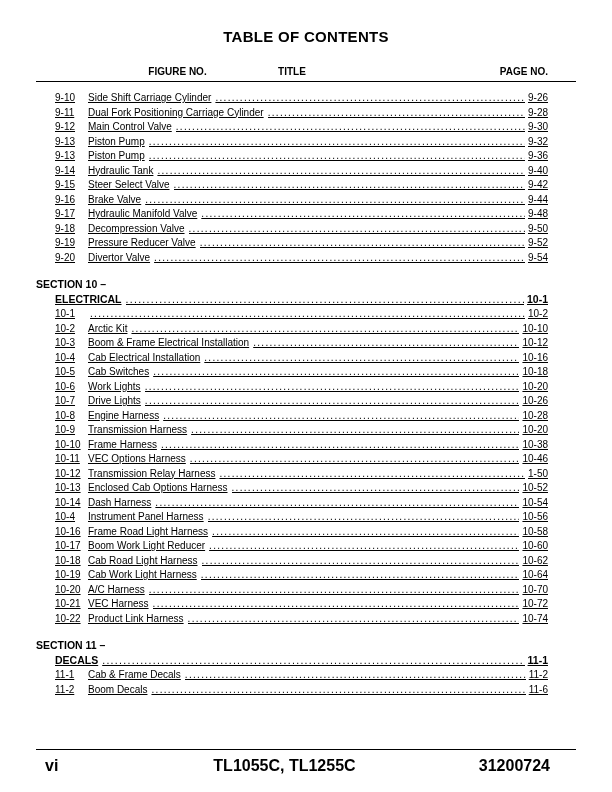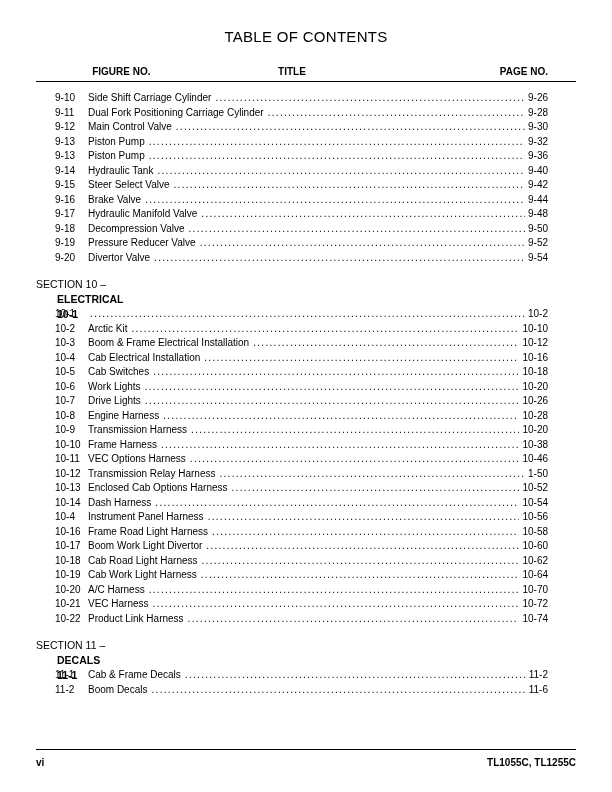--- a/index.html
+++ b/index.html
@@ -10,51 +10,52 @@
   body {
     width: 612px;
     height: 792px;
     position: relative;
     font-family: "Liberation Sans", sans-serif;
     color: #000;
     overflow: hidden;
   }
   .doc-title {
     text-align: center;
-    font-weight: normal;
+    font-weight: bold;
     font-size: 15px;
     letter-spacing: 0.3px;
     padding-top: 28px;
   }
   .col-header {
     display: flex;
     margin: 21px 36px 0 36px;
     font-size: 10px;
     font-weight: bold;
   }
-  .col-header .ch-left   { flex: 1; text-align: center; }
+  .col-header .ch-left   { flex: 1; text-align: right; }
   .col-header .ch-center { flex: 1; text-align: center; }
   .col-header .ch-right  { flex: 1; text-align: right; padding-right: 28px; }
   .header-rule {
     border-top: 1px solid #000;
     margin: 4px 36px 0 36px;
     height: 0;
   }
   .toc {
     margin: 9px 36px 0 36px;
     padding-right: 28px;
     font-size: 10px;
   }
   .row {
     display: flex;
     align-items: baseline;
     height: 14.5px;
     line-height: 14.5px;
     padding-left: 19px;
     white-space: nowrap;
+    text-decoration: underline;
   }
   .row .fig {
     flex: none;
     width: 33px;
   }
   .row .title {
     flex: none;
     padding-right: 2px;
   }
   .leader {
@@ -62,51 +63,51 @@
     overflow: hidden;
     white-space: nowrap;
     letter-spacing: 1.3px;
     font-weight: normal;
     margin: 0 3px 0 2px;
   }
   .row .pg {
     flex: none;
   }
   .section-heading {
-    font-weight: normal;
+    font-weight: bold;
     font-size: 10.5px;
     height: 15px;
     line-height: 15px;
     margin-top: 12px;
   }
   .row.sub {
     font-weight: bold;
     font-size: 10.5px;
     height: 15px;
     line-height: 15px;
-    flex-direction: column;
   }
   .footer {
     position: absolute;
     left: 36px;
     right: 36px;
     top: 749px;
   }
   .footer-rule {
     border-top: 1px solid #000;
     height: 0;
   }
   .footer-row {
     display: flex;
     padding-top: 7px;
-    font-size: 10px;
-    font-weight: bold;
+    font-size: 16px;
+    font-weight: bold;
+    margin-left: 9px;
   }
   .footer-row .f-left   { flex: 1; text-align: left; }
-  .footer-row .f-center { flex: 1; text-align: right; }
+  .footer-row .f-center { flex: 1; text-align: left; }
   .footer-row .f-right  { flex: 1; text-align: right; padding-right: 26px; }
 </style>
 </head>
 <body>
 
 <div class="doc-title">TABLE OF CONTENTS</div>
 
 <div class="col-header">
   <span class="ch-left">FIGURE NO.</span>
   <span class="ch-center">TITLE</span>
@@ -284,21 +285,21 @@
       <span class="pg">10-56</span>
     </div>
     <div class="row">
       <span class="fig">10-16</span>
       <span class="title">Frame Road Light Harness</span>
       <span class="leader">............................................................................................................................................................................................................................................................................................................</span>
       <span class="pg">10-58</span>
     </div>
     <div class="row">
       <span class="fig">10-17</span>
-      <span class="title">Boom Work Light Divertor</span>
+      <span class="title">Boom Work Light Reducer</span>
       <span class="leader">............................................................................................................................................................................................................................................................................................................</span>
       <span class="pg">10-60</span>
     </div>
     <div class="row">
       <span class="fig">10-18</span>
       <span class="title">Cab Road Light Harness</span>
       <span class="leader">............................................................................................................................................................................................................................................................................................................</span>
       <span class="pg">10-62</span>
     </div>
     <div class="row">
@@ -343,14 +344,15 @@
       <span class="leader">............................................................................................................................................................................................................................................................................................................</span>
       <span class="pg">11-6</span>
     </div>
   </div>
 
 <div class="footer">
   <div class="footer-rule"></div>
   <div class="footer-row">
     <span class="f-left">vi</span>
     <span class="f-center">TL1055C, TL1255C</span>
+    <span class="f-right">31200724</span>
   </div>
 </div>
 
 </body></html>

